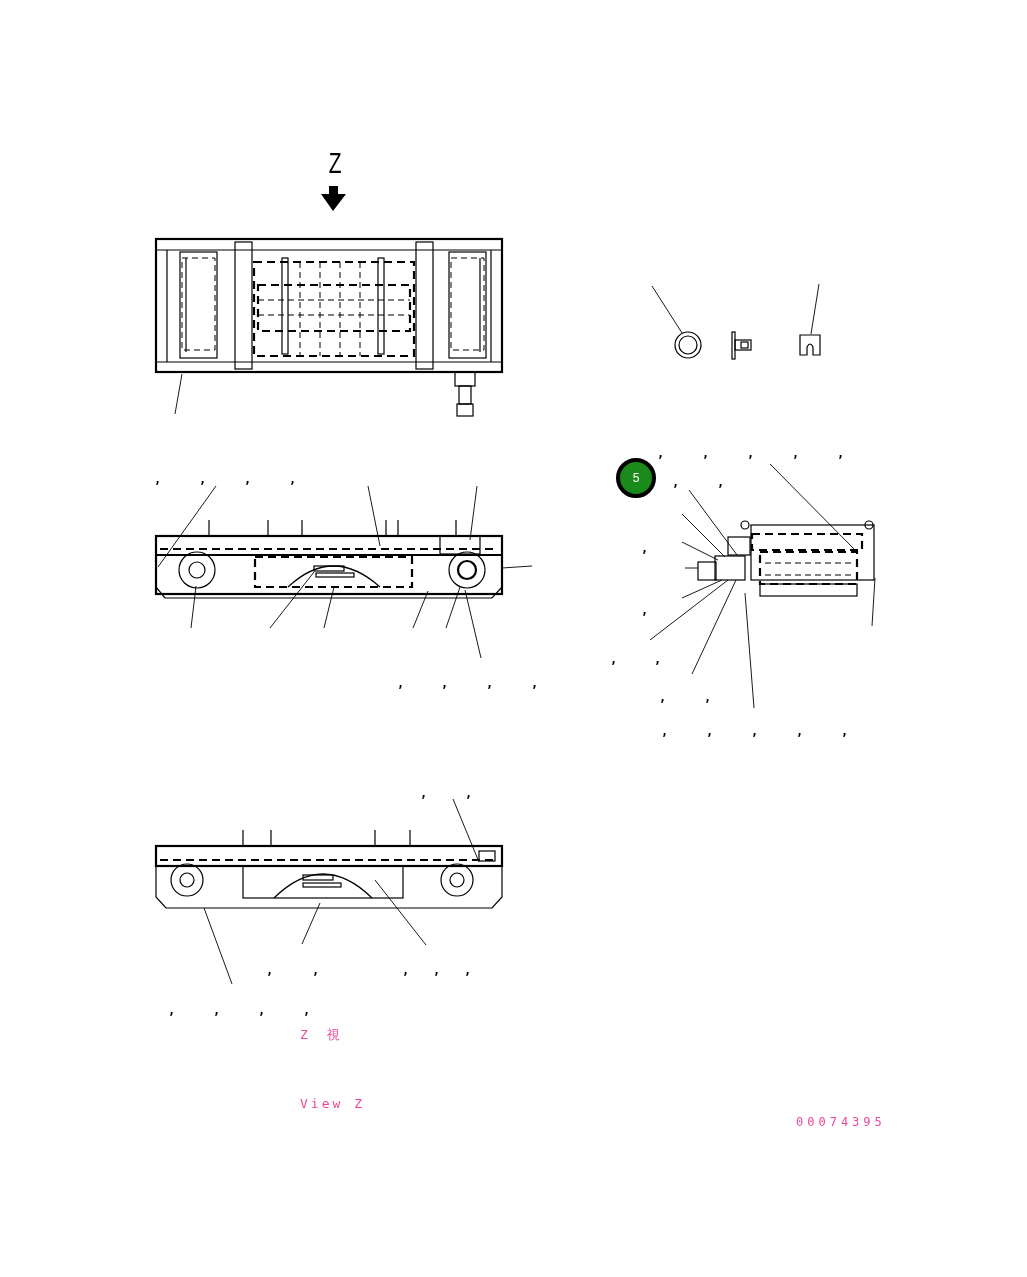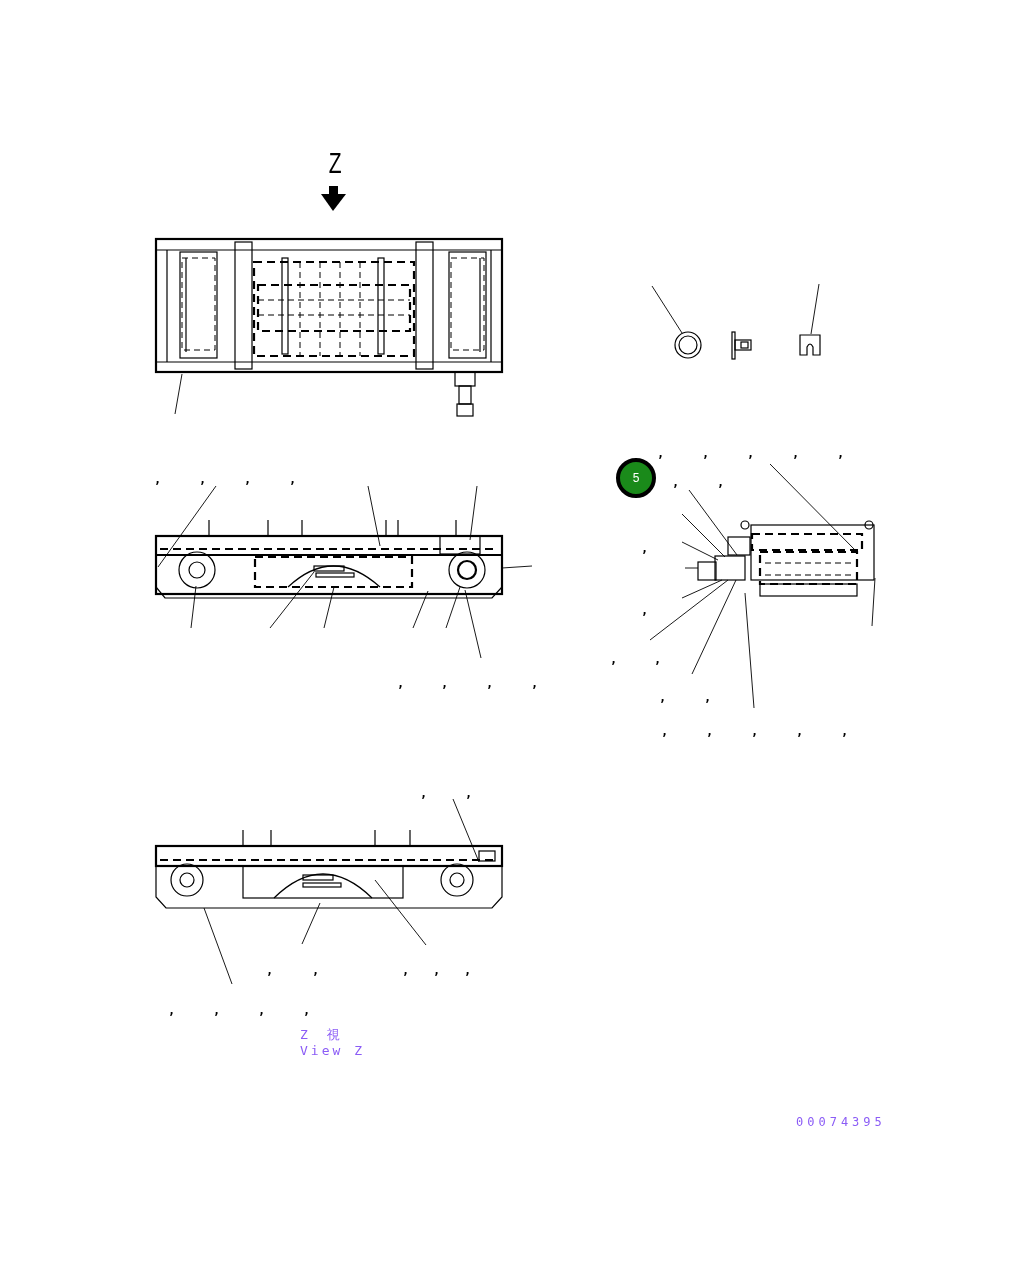--- a/index.html
+++ b/index.html
@@ -3,21 +3,21 @@
 <meta charset="utf-8">
 <style>
   html,body{margin:0;padding:0;background:#fff;}
   body{width:1027px;height:1277px;position:relative;overflow:hidden;font-family:"DejaVu Sans Mono","Liberation Mono",monospace;}
   svg{position:absolute;left:0;top:0;}
   .ln{stroke:#000;fill:none;stroke-width:1.2;}
   .thk{stroke:#000;fill:none;stroke-width:2.2;}
   .dsh{stroke:#000;fill:none;stroke-width:1;stroke-dasharray:6 4;}
   .dshk{stroke:#000;fill:none;stroke-width:2.2;stroke-dasharray:8 5;}
   .lead{stroke:#000;stroke-width:0.9;fill:none;}
-  .lbl{position:absolute;font-size:13px;color:#8b5cf6;letter-spacing:3px;}
+  .lbl{position:absolute;font-size:13px;color:#ec4899;letter-spacing:3px;}
   .comma{position:absolute;font-size:12px;font-weight:bold;color:#000;}
   .badge{position:absolute;left:616px;top:458px;width:40px;height:40px;border-radius:50%;background:#1a8a1a;border:4px solid #000;box-sizing:border-box;display:flex;align-items:center;justify-content:center;color:#fff;font-family:"Liberation Sans",sans-serif;font-size:12px;cursor:pointer;}
   .zl{position:absolute;left:326px;top:146px;font-size:30px;font-family:"Liberation Sans",sans-serif;font-weight:100;transform:scaleX(0.7);}
 </style>
 </head>
 <body>
 
 <svg width="1027" height="1277" viewBox="0 0 1027 1277">
 
   <g>
@@ -189,14 +189,14 @@
 <span class="comma" style="left:312px;top:963px">,</span>
 <span class="comma" style="left:402px;top:963px">,</span>
 <span class="comma" style="left:433px;top:963px">,</span>
 <span class="comma" style="left:464px;top:963px">,</span>
 <span class="comma" style="left:168px;top:1003px">,</span>
 <span class="comma" style="left:213px;top:1003px">,</span>
 <span class="comma" style="left:258px;top:1003px">,</span>
 <span class="comma" style="left:303px;top:1003px">,</span>
 
 <div class="lbl" style="left:300px;top:1026px">Z　視</div>
-<div class="lbl" style="left:300px;top:1043px">View Z</div>
+<div class="lbl" style="left:300px;top:1096px">View Z</div>
 <div class="lbl" style="left:796px;top:1115px;font-size:12px;letter-spacing:4px">00074395</div>
 
 </body></html>

